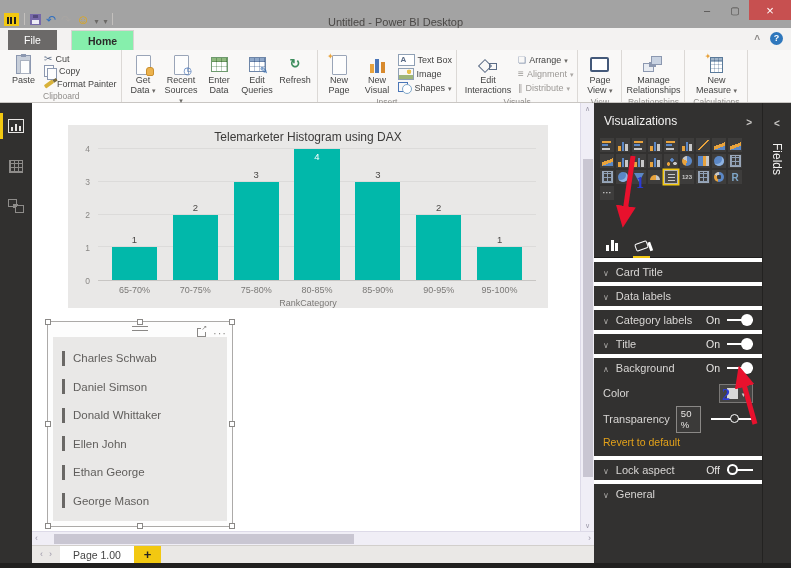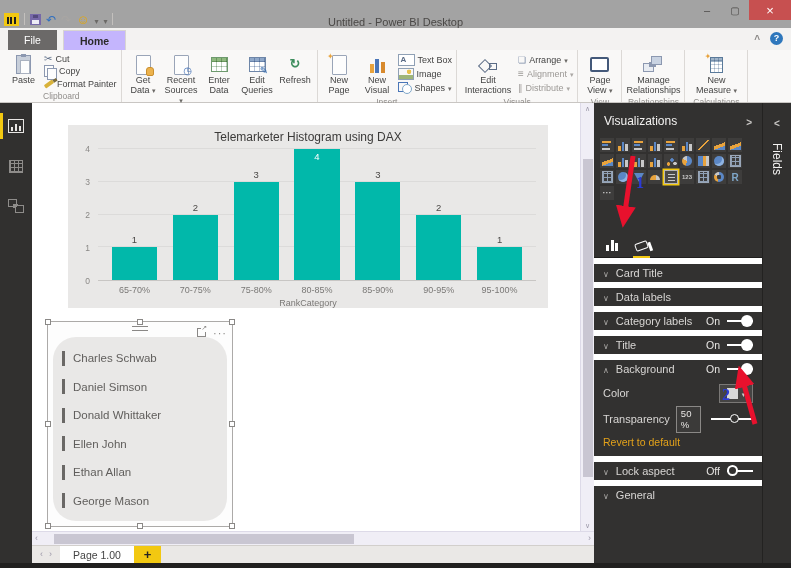--- a/index.html
+++ b/index.html
@@ -22,21 +22,21 @@
   .g-smiley::after { content:"☺"; color:#E8A800; font-size:13px; line-height:1; }
   .g-caret-s::after { content:"▾"; color:#6B6966; font-size:8px; line-height:1; }
   .win-btns { position:absolute; right:0; top:0; height:20px; display:flex; z-index:2; }
   .wbtn { width:28px; height:20px; display:flex; align-items:center; justify-content:center; font-size:11px; color:#4A4846; }
   .wbtn.close { width:42px; background:#C75050; color:#fff; font-size:12px; }
   .g-min::after { content:"–"; } .g-max::after { content:"▢"; font-size:10px; } .g-close::after { content:"×"; font-size:13px; }
 
   
   .tabrow { position:relative; height:22px; background:#F3F2F1; display:flex; align-items:flex-end; padding-left:8px; }
   .tab-file { background:#6B6968; color:#FFF; font-size:10.5px; padding:4px 16px 4px; height:20px; display:flex; align-items:center; }
-  .tab-home { background:#c4b5fd; border:1px solid #D8D5D2; border-bottom:none; color:#2B2A29; font-size:10.5px; font-weight:700; padding:4px 16px 3px; height:20px; margin-left:6px; display:flex; align-items:center; }
+  .tab-home { background:#86efac; border:1px solid #D8D5D2; border-bottom:none; color:#2B2A29; font-size:10.5px; font-weight:700; padding:4px 16px 3px; height:20px; margin-left:14px; display:flex; align-items:center; }
   .tab-right { position:absolute; right:8px; bottom:3px; display:flex; gap:10px; align-items:center; }
   .g-ribcol::after { content:"^"; color:#8A8886; font-size:10px; font-weight:700; }
   .g-help { width:13px; height:13px; border-radius:50%; background:#2E77BC; color:#fff; font-size:9px; font-weight:700; display:flex; align-items:center; justify-content:center; }
   .g-help::after { content:"?"; }
 
   
   .ribbon { height:53px; background:#F9F8F7; border-bottom:1px solid #C9C6C3; display:flex; align-items:stretch; padding-left:2px; }
   .rb-group { display:flex; flex-direction:column; border-right:1px solid #DCD9D6; padding:2px 4px 0; }
   .rb-items { flex:1; display:flex; align-items:stretch; gap:3px; }
   .rb-label { text-align:center; font-size:8.5px; color:#908D8A; padding:1px 0 1px; white-space:nowrap; }
@@ -137,21 +137,21 @@
   .x-axis-title { text-align:center; font-size:9px; color:#7A7876; margin-top:3px; }
 
   
   .slicer-visual { position:absolute; left:15px; top:218px; width:186px; height:206px; border:1px solid #ACAAA8; background:#FDFDFD; }
   .sl-header { height:15px; position:relative; }
   .drag-handle { position:absolute; left:50%; top:4px; width:16px; height:5px; margin-left:-8px; border-top:1.5px solid #8A8886; border-bottom:1.5px solid #8A8886; }
   .sl-icons { position:absolute; right:5px; top:1px; display:flex; gap:7px; align-items:center; }
   .g-focus { width:9px; height:9px; border:1px solid #8A8886; position:relative; }
   .g-focus::after { content:"↗"; position:absolute; right:-2px; top:-5px; font-size:7px; color:#8A8886; background:#FDFDFD; }
   .g-dots::after { content:"···"; font-size:11px; color:#8A8886; letter-spacing:1px; line-height:0.4; }
-  .sl-body { position:absolute; left:5px; right:5px; top:15px; bottom:5px; background:#E9E8E7; padding:7px 0 0 9px; overflow:hidden;border-radius:23px; }
+  .sl-body { position:absolute; left:5px; right:5px; top:15px; bottom:5px; background:#E9E8E7; padding:7px 0 0 9px; overflow:hidden; }
   .slicer-item { display:flex; align-items:center; height:28.5px; }
   .slicer-item .sbar { width:3px; height:15px; background:#6A6866; margin-right:8px; flex:none; }
   .slicer-item .stext { font-size:11.5px; color:#605E5C; }
   .hd { position:absolute; width:6px; height:6px; background:#FFF; border:1px solid #8A8886; z-index:3; }
 
   
   .vscroll { width:14px; background:#F0EEF6; border-left:1px solid #DDDAE8; display:flex; flex-direction:column; align-items:center; justify-content:space-between; padding:1px 0; flex:none; }
   .vthumb { width:10px; height:318px; background:#C9C6D2; margin-top:2px; }
   .hscroll { height:14px; background:#F0EEF6; border-top:1px solid #DDDAE8; display:flex; align-items:center; padding:0 3px; flex:none; }
   .hthumb { width:300px; height:10px; background:#C9C6D2; margin-left:16px; }
@@ -214,21 +214,21 @@
   .vp-tabs { margin-top:32px; border-bottom:1px solid #1F1E1D; display:flex; gap:16px; padding:0 12px; height:24px; align-items:center; }
   .vp-tab { position:relative; height:24px; display:flex; align-items:center; }
   .vp-tab.active::after { content:""; position:absolute; left:-2px; right:-2px; bottom:0; height:2px; background:#F2C811; }
   .ic-fields { width:13px; height:11px; display:flex; align-items:flex-end; gap:1.5px; }
   .ic-fields i { display:block; width:3px; background:#FFF; }
   .ic-fields i:nth-child(1){height:6px;} .ic-fields i:nth-child(2){height:11px;} .ic-fields i:nth-child(3){height:8px;}
   .ic-roller { width:13px; height:8px; border:1.5px solid #FFF; border-radius:2px; position:relative; transform:rotate(-20deg); }
   .ic-roller::after { content:""; position:absolute; right:-4px; top:2px; width:3px; height:9px; background:#FFF; }
 
   .fmt-rows { flex:1; overflow:hidden; }
-  .fmt-row { display:flex; align-items:center; gap:7px; height:24px; padding:0 9px; border-top:6px solid #ffffff; font-size:11px; color:#D8D6D4; }
+  .fmt-row { display:flex; align-items:center; gap:7px; height:24px; padding:0 9px; border-top:4px solid #ffffff; font-size:11px; color:#D8D6D4; }
   .g-secd::after { content:"∨"; font-size:8px; color:#ABA9A7; }
   .g-secu::after { content:"∧"; font-size:8px; color:#ABA9A7; }
   .fmt-state { margin-left:auto; font-size:10.5px; color:#E8E6E4; }
   .toggle { width:26px; height:12px; position:relative; display:inline-block; flex:none; }
   .toggle::before { content:""; position:absolute; left:0; right:0; top:5px; height:2px; background:#FFF; }
   .toggle .knob { position:absolute; top:0; width:12px; height:12px; border-radius:50%; background:#FFF; }
   .toggle.on .knob { right:0; }
   .toggle.off .knob { left:0; width:11px; height:11px; background:#323130; border:2px solid #FFF; }
   .fmt-sub { padding:2px 9px 6px; }
   .sub-row { display:flex; align-items:center; font-size:11px; color:#D8D6D4; height:26px; }
@@ -558,21 +558,21 @@
                 <div class="slicer-item">
                   <i class="sbar"></i>
                   <span class="stext">Donald Whittaker</span>
                 </div>
                 <div class="slicer-item">
                   <i class="sbar"></i>
                   <span class="stext">Ellen John</span>
                 </div>
                 <div class="slicer-item">
                   <i class="sbar"></i>
-                  <span class="stext">Ethan Allan</span>
+                  <span class="stext">Ethan George</span>
                 </div>
                 <div class="slicer-item">
                   <i class="sbar"></i>
                   <span class="stext">George Mason</span>
                 </div>
               </div>
 
             <span class="hd" style="left:-3px;top:-3px"></span>
             <span class="hd" style="left:50%;top:-3px;margin-left:-3px"></span>
             <span class="hd" style="right:-3px;top:-3px"></span>

